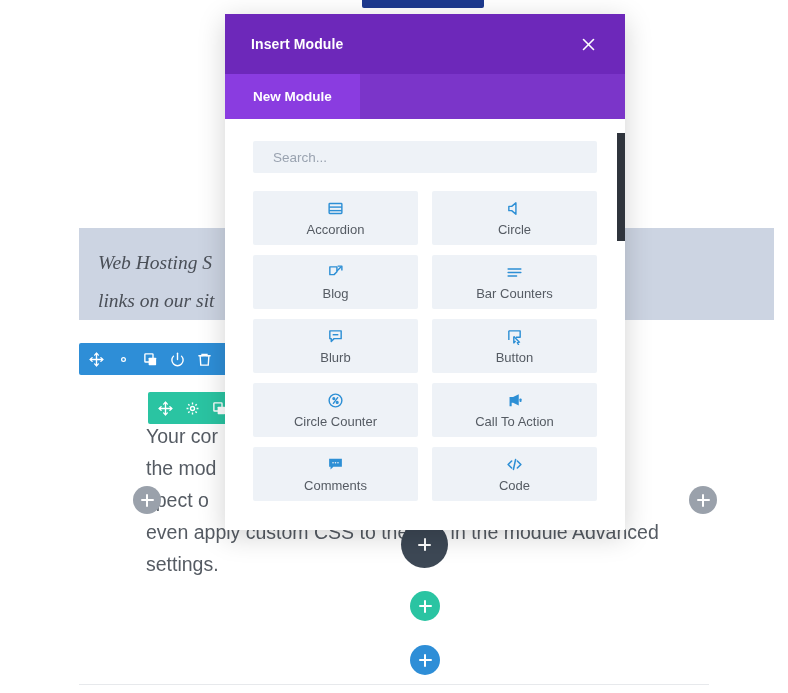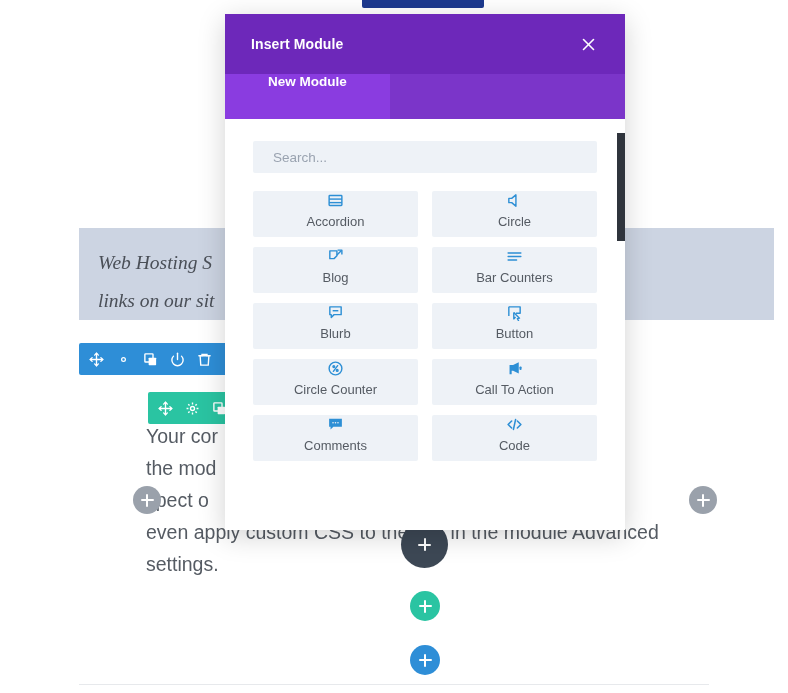--- a/index.html
+++ b/index.html
@@ -191,21 +191,22 @@
   .modal-close svg { display: block; }
 
   .modal-tabs {
     height: 45px;
     background: #7b35c9;
     display: flex;
     align-items: stretch;
   }
   .modal-tab {
     display: flex;
-    padding: 0 43px;
+    align-items: center;
+    padding: 0 28px;
     color: #ffffff;
     font-size: 13.5px;
     font-weight: bold;
     cursor: pointer;
   }
   .modal-tab.active { background: #8a3ce0; }
 
   .modal-body {
     position: relative;
     height: 411px;
@@ -231,25 +232,25 @@
   .module-grid {
     margin-top: 18px;
     display: grid;
     grid-template-columns: 1fr 1fr;
     gap: 10px 14px;
   }
 
   .module-tile {
     background: #eef2f7;
     border-radius: 2px;
-    height: 46px;
+    height: 54px;
     display: flex;
     flex-direction: column;
     align-items: center;
-    justify-content: flex-start;
+    justify-content: center;
     gap: 4px;
     cursor: pointer;
   }
   .module-tile .m-icon {
     width: 19px;
     height: 19px;
     color: #2d8fd5;
     display: flex;
     align-items: center;
     justify-content: center;

